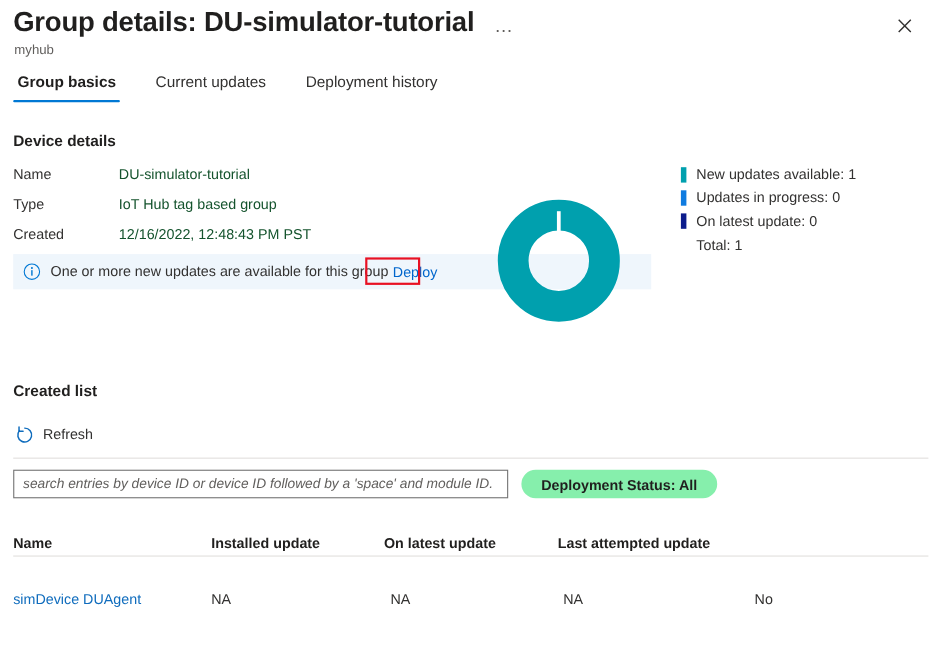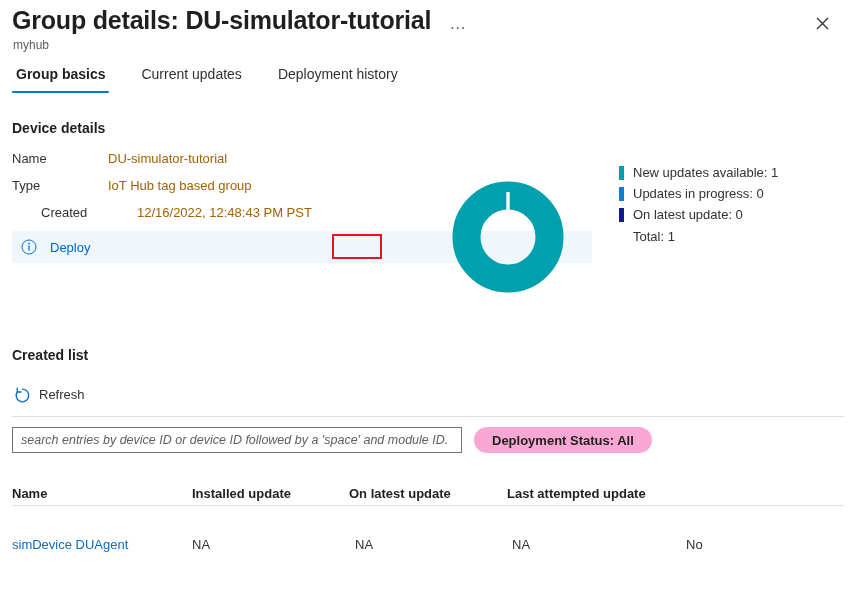--- a/index.html
+++ b/index.html
@@ -53,24 +53,24 @@
   }
 
   
   .sec-title {
     position: absolute; font-size: 14px; font-weight: 700; color: #201f1e;
   }
   #gd-title { left: 12px; top: 120px; }
 
   .kv { position: absolute; left: 12px; font-size: 13px; line-height: 18px; color: #323130; }
   .kv .k { display: inline-block; width: 96px; }
-  .kv .v { color: #a16207; }
+  .kv .v { color: #14532d; }
   #kv-name    { top: 150px; }
   #kv-type    { top: 177px; }
-  #kv-created { top: 204px; margin-left: 29px; }
+  #kv-created { top: 204px; }
 
   
   .banner {
     position: absolute; left: 12px; top: 231px; width: 580px; height: 32px;
     background: #eff6fc; display: flex; align-items: center; padding-left: 9px;
   }
   .info-icon { width: 16px; height: 16px; flex: 0 0 16px; margin-right: 9px; }
   .banner-text { font-size: 13px; color: #323130; line-height: 16px; white-space: nowrap; }
   .deploy-link {
     font-size: 13px; color: #0066cc; 
@@ -80,21 +80,21 @@
   .annot-box {
     position: absolute; left: 332px; top: 234px; width: 50px; height: 25px;
     border: 2.5px solid #e81123; pointer-events: none;
   }
 
   
   .donut { position: absolute; left: 452px; top: 176px; width: 112px; height: 122px; }
   .donut svg { display: block; }
 
   
-  .legend { position: absolute; left: 619px; top: 162px; font-size: 13px; color: #323130; }
+  .legend { position: absolute; left: 619px; top: 148px; font-size: 13px; color: #323130; }
   .legend-row { display: flex; align-items: center; height: 21px; }
   .sw { width: 5px; height: 14px; margin-right: 9px; flex: 0 0 5px; }
   .legend-total { margin-top: 2px; padding-left: 14px; height: 20px; line-height: 20px; }
 
   
   #dl-title { left: 12px; top: 347px; }
 
   .refresh-btn {
     position: absolute; left: 14px; top: 383px; height: 24px;
     display: flex; align-items: center; cursor: pointer;
@@ -109,21 +109,21 @@
   .search-box {
     position: absolute; left: 12px; top: 427px; width: 450px; height: 26px;
     border: 1px solid #737373; background: #fff;
     font-family: "Liberation Sans", sans-serif; font-size: 12.5px;
     padding: 0 8px; color: #323130; outline: none;
   }
   .search-box::placeholder { font-style: italic; color: #605e5c; opacity: 1; }
 
   .status-pill {
     position: absolute; left: 474px; top: 427px; height: 26px;
-    background: #f9a8d4; border-radius: 13px;
+    background: #86efac; border-radius: 13px;
     display: flex; align-items: center; padding: 0 18px;
     font-size: 13px; font-weight: 700; color: #201f1e; cursor: pointer;
     white-space: nowrap;
   }
 
   
   .tbl { position: absolute; left: 12px; top: 481px; width: 832px; }
   .tbl-row { display: flex; align-items: center; }
   .tbl-head { height: 24px; font-size: 13px; font-weight: 700; color: #201f1e; }
   .tbl-body { height: 26px; margin-top: 26px; font-size: 13px; color: #323130; }
@@ -172,20 +172,21 @@
   </div>
 
   <div class="banner">
     <span class="info-icon">
       <svg width="16" height="16" viewBox="0 0 16 16" aria-hidden="true">
         <circle cx="8" cy="8" r="7" fill="none" stroke="#0078d4" stroke-width="1"></circle>
         <circle cx="8" cy="4.6" r="0.95" fill="#0078d4"></circle>
         <rect x="7.35" y="6.6" width="1.3" height="5" fill="#0078d4"></rect>
       </svg>
     </span>
+    <span class="banner-text">One or more new updates are available for this group</span>
     <span class="deploy-link">Deploy</span>
   </div>
   <div class="annot-box"></div>
 
   <div class="donut">
     <svg width="112" height="122" viewBox="0 0 112 122" aria-hidden="true">
 
       <circle cx="56" cy="61" r="41.5" fill="none" stroke="#00a0ae" stroke-width="28"></circle>
       <rect x="54.3" y="16" width="3.4" height="30" fill="#ffffff"></rect>
     </svg>

